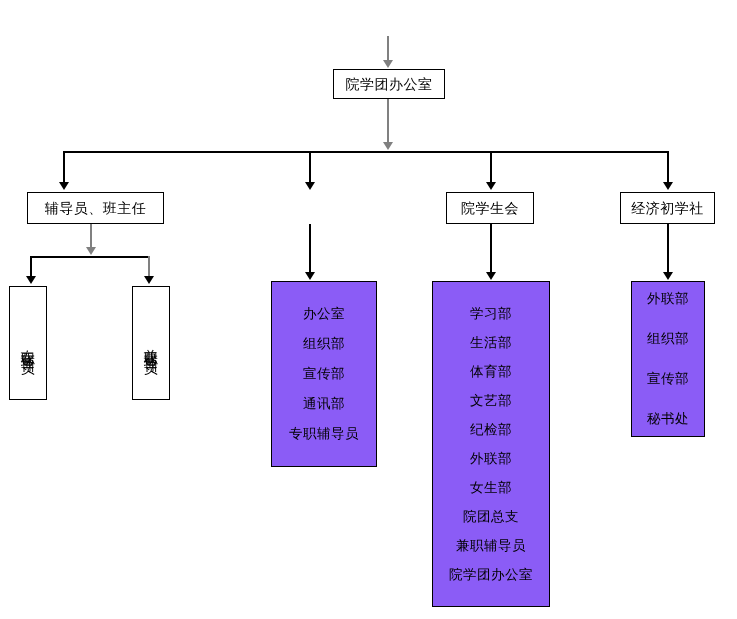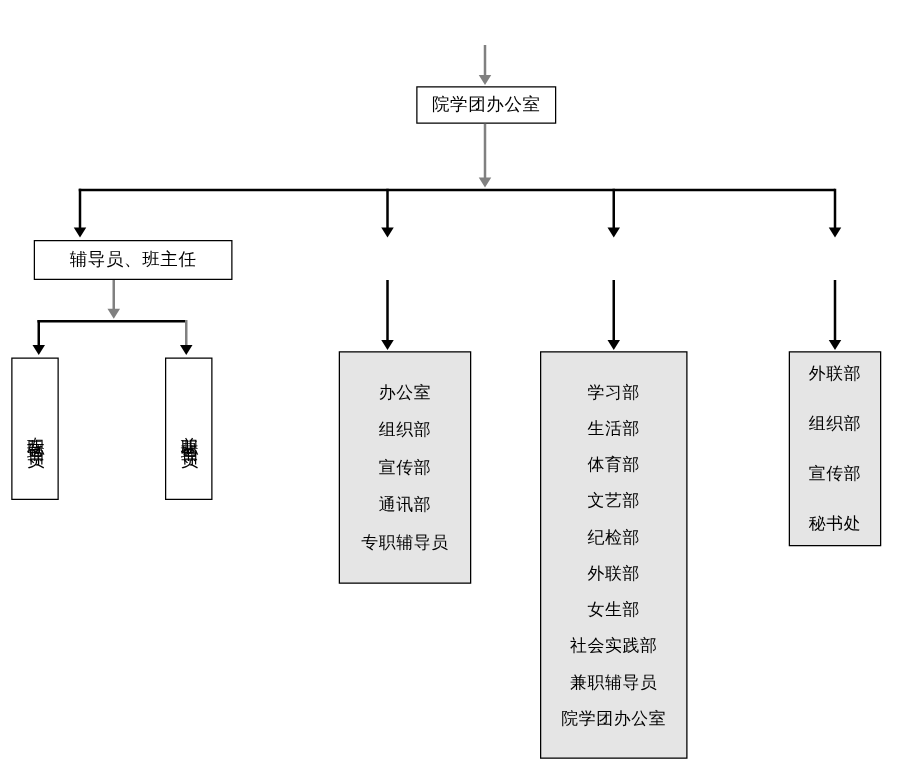--- a/index.html
+++ b/index.html
@@ -34,21 +34,21 @@
   .node-box.vertical-text {
     writing-mode: vertical-rl;
     text-orientation: upright;
     letter-spacing: 3px;
     padding-top: 4px;
   }
   .list-box {
     position: absolute;
     box-sizing: border-box;
     border: 1.2px solid #000000;
-    background: #e5e5e5;
+    background: #8b5cf6;
     display: flex;
     flex-direction: column;
     align-items: center;
     justify-content: center;
     color: #000000;
     font-size: 13.5px;
     letter-spacing: 0.5px;
   }
   .list-box .list-item {
     text-align: center;
@@ -96,26 +96,32 @@
 
   <div class="conn vline" style="left:309px; top:151px; height:33px;"></div>
   <div class="arrow-head" style="left:305px; top:182px;"></div>
 
   <div class="conn vline" style="left:490px; top:151px; height:33px;"></div>
   <div class="arrow-head" style="left:486px; top:182px;"></div>
 
   <div class="conn vline" style="left:667px; top:151px; height:33px;"></div>
   <div class="arrow-head" style="left:663px; top:182px;"></div>
 
-  <div class="node-box" style="left:27px; top:192px; width:159px; height:32px;">
+  <div class="node-box" style="left:27px; top:192px; width:137px; height:32px;">
     <span>辅导员、班主任</span>
   </div>
 
 
+  <div class="node-box" style="left:446px; top:192px; width:88px; height:32px;">
+    <span>院学生会</span>
+  </div>
 
+  <div class="node-box" style="left:620px; top:192px; width:95px; height:32px;">
+    <span>经济初学社</span>
+  </div>
 
   <div class="conn gray vline" style="left:90px; top:224px; width:2.2px; height:25px;"></div>
   <div class="arrow-head gray" style="left:86px; top:247px;"></div>
 
   <div class="conn hline" style="left:30px; top:256px; width:119px;"></div>
 
   <div class="conn vline" style="left:30px; top:256px; height:22px;"></div>
   <div class="arrow-head" style="left:26px; top:276px;"></div>
 
   <div class="conn gray vline" style="left:148px; top:256px; width:2.2px; height:22px;"></div>
@@ -144,21 +150,21 @@
   <div class="arrow-head" style="left:486px; top:272px;"></div>
 
   <div class="list-box" style="left:432px; top:281px; width:118px; height:326px; gap:11px;">
     <div class="list-item">学习部</div>
     <div class="list-item">生活部</div>
     <div class="list-item">体育部</div>
     <div class="list-item">文艺部</div>
     <div class="list-item">纪检部</div>
     <div class="list-item">外联部</div>
     <div class="list-item">女生部</div>
-    <div class="list-item">社会实践部</div>
+    <div class="list-item">院团总支</div>
     <div class="list-item">兼职辅导员</div>
     <div class="list-item">院学团办公室</div>
   </div>
 
   <div class="conn vline" style="left:667px; top:224px; height:50px;"></div>
   <div class="arrow-head" style="left:663px; top:272px;"></div>
 
   <div class="list-box" style="left:631px; top:281px; width:74px; height:156px; gap:22px;">
     <div class="list-item">外联部</div>
     <div class="list-item">组织部</div>

